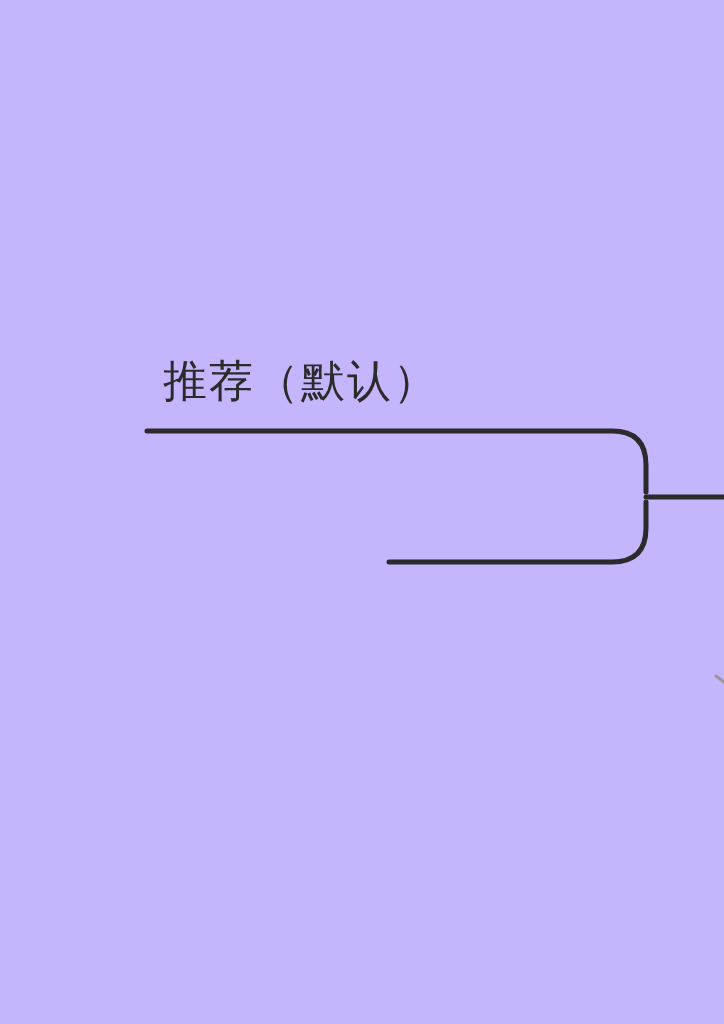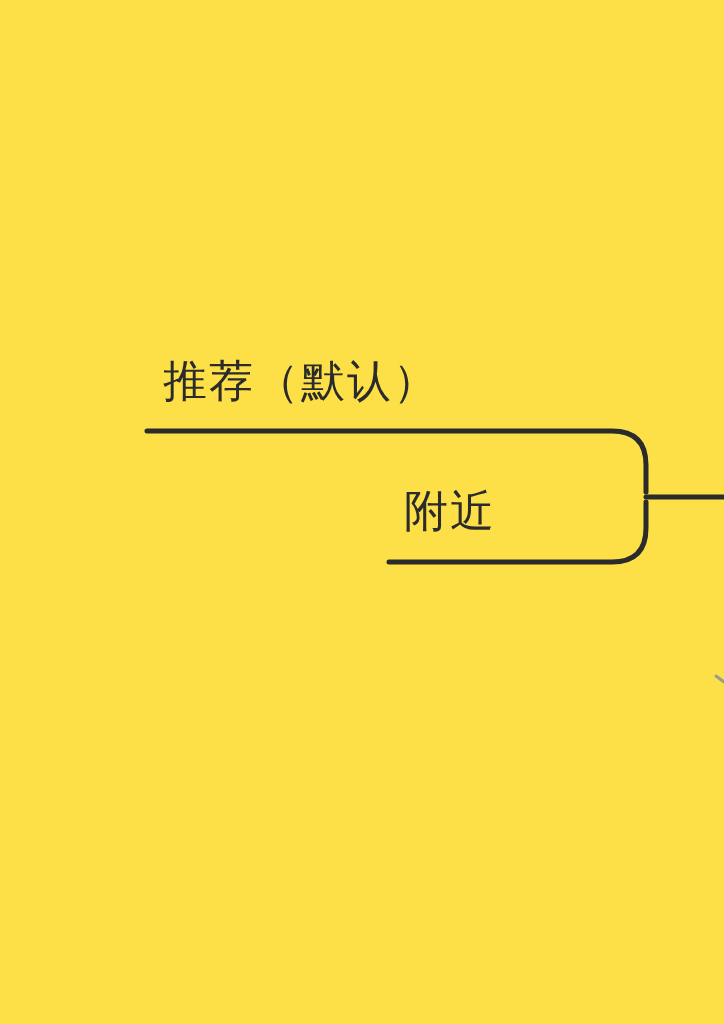--- a/index.html
+++ b/index.html
@@ -4,21 +4,21 @@
 <style>
   html, body {
     margin: 0;
     padding: 0;
     background: #ffffff;
   }
   #canvas {
     position: relative;
     width: 724px;
     height: 1024px;
-    background: #fde047;
+    background: #c4b5fd;
     overflow: hidden;
     font-family: "Liberation Sans", sans-serif;
   }
   .node-label {
     position: absolute;
     color: #2b2b2b;
     white-space: nowrap;
     font-weight: 500;
     letter-spacing: 2px;
   }
@@ -51,15 +51,14 @@
 
     <path d="M 389 562 L 612 562 Q 646 562 646 528 L 646 502" fill="none" stroke="#2b2b2b" stroke-width="5" stroke-linecap="round"></path>
 
     <path d="M 646 497 L 724 497" fill="none" stroke="#2b2b2b" stroke-width="5" stroke-linecap="round"></path>
 
     <path d="M 716 676 L 724 682" fill="none" stroke="#9a9a9a" stroke-width="3" stroke-linecap="round"></path>
   </svg>
 
   <div class="node-label" id="label-recommend">推荐（默认）</div>
 
-  <div class="node-label" id="label-nearby">附近</div>
 
 </div>
 
 </body></html>

